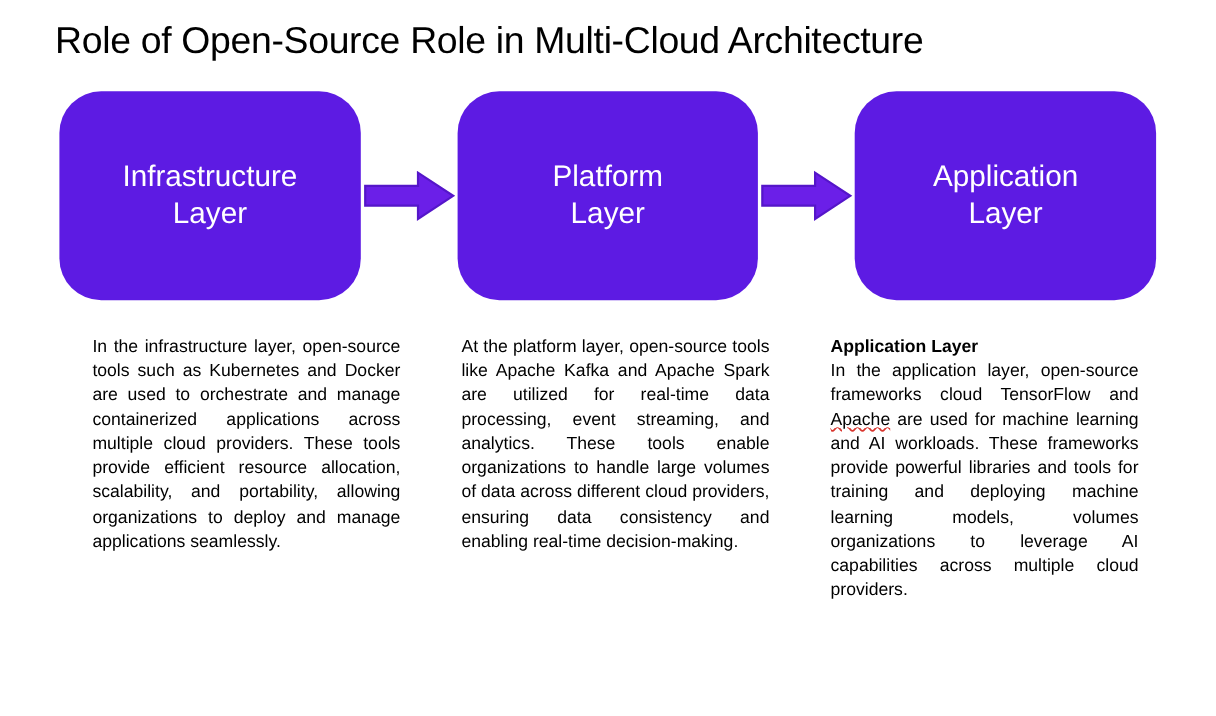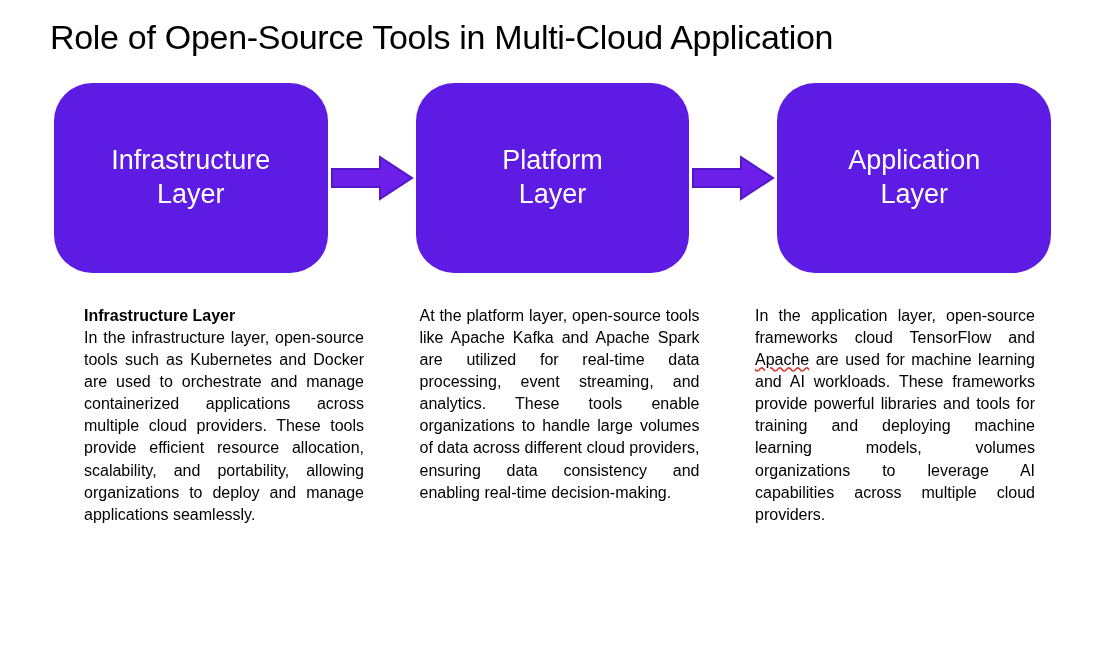--- a/index.html
+++ b/index.html
@@ -68,21 +68,21 @@
     text-align: justify;
     text-align-last: left;
   }
   .squiggle {
     text-decoration: underline wavy #d9362f;
   }
 </style>
 </head>
 <body>
 
-<div class="title">Role of Open-Source Tools in Multi-Cloud Application</div>
+<div class="title">Role of Open-Source Role in Multi-Cloud Architecture</div>
 
 <div class="diagram-row">
   <div class="layer-box">
     <span>Infrastructure<br>Layer</span>
   </div>
   <div class="arrow">
     <svg viewBox="0 0 88 50">
       <path d="M4 16 L52 16 L52 4 L84 25 L52 46 L52 34 L4 34 Z" fill="#6b1fe8" stroke="#5516c9" stroke-width="2"></path>
     </svg>
   </div>
@@ -94,22 +94,22 @@
       <path d="M4 16 L52 16 L52 4 L84 25 L52 46 L52 34 L4 34 Z" fill="#6b1fe8" stroke="#5516c9" stroke-width="2"></path>
     </svg>
   </div>
   <div class="layer-box">
     <span>Application<br>Layer</span>
   </div>
 </div>
 
 <div class="descriptions">
   <div class="desc-col">
-    <div class="heading">Infrastructure Layer</div>
     <div class="body">In the infrastructure layer, open-source tools such as Kubernetes and Docker are used to orchestrate and manage containerized applications across multiple cloud providers. These tools provide efficient resource allocation, scalability, and portability, allowing organizations to deploy and manage applications seamlessly.</div>
   </div>
   <div class="desc-col">
     <div class="body">At the platform layer, open-source tools like Apache Kafka and Apache Spark are utilized for real-time data processing, event streaming, and analytics. These tools enable organizations to handle large volumes of data across different cloud providers, ensuring data consistency and enabling real-time decision-making.</div>
   </div>
   <div class="desc-col">
+    <div class="heading">Application Layer</div>
     <div class="body"><span>In the application layer, open-source frameworks cloud TensorFlow and </span><span class="squiggle">Apache</span><span> are used for machine learning and AI workloads. These frameworks provide powerful libraries and tools for training and deploying machine learning models, volumes organizations to leverage AI capabilities across multiple cloud providers.</span></div>
   </div>
 </div>
 
 </body></html>

